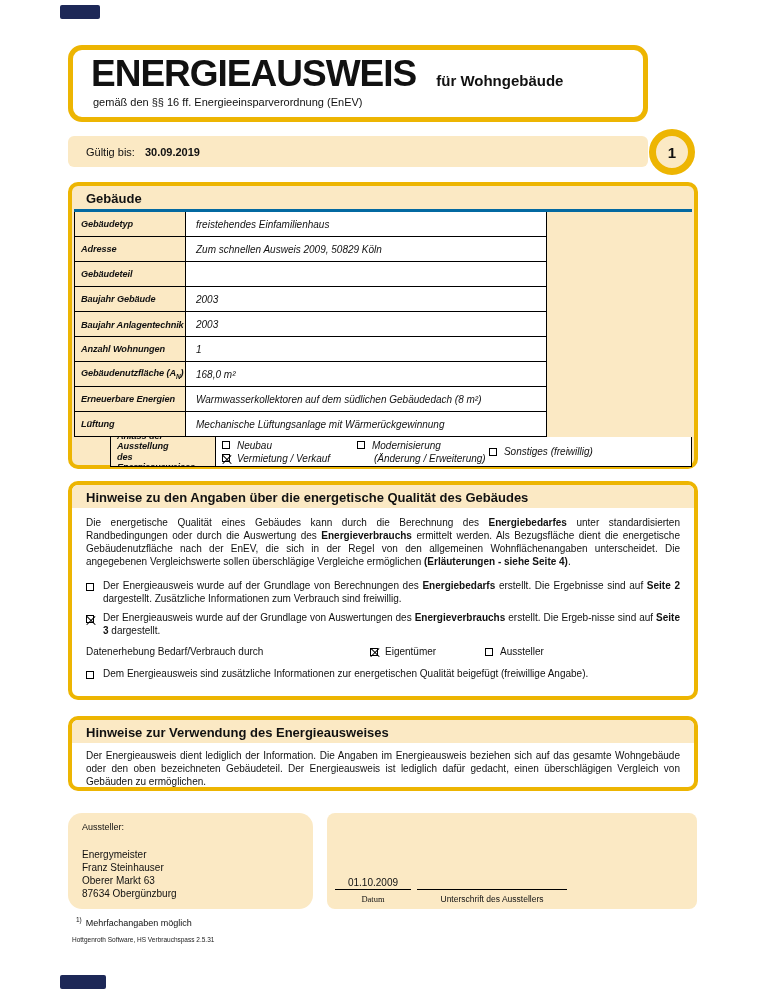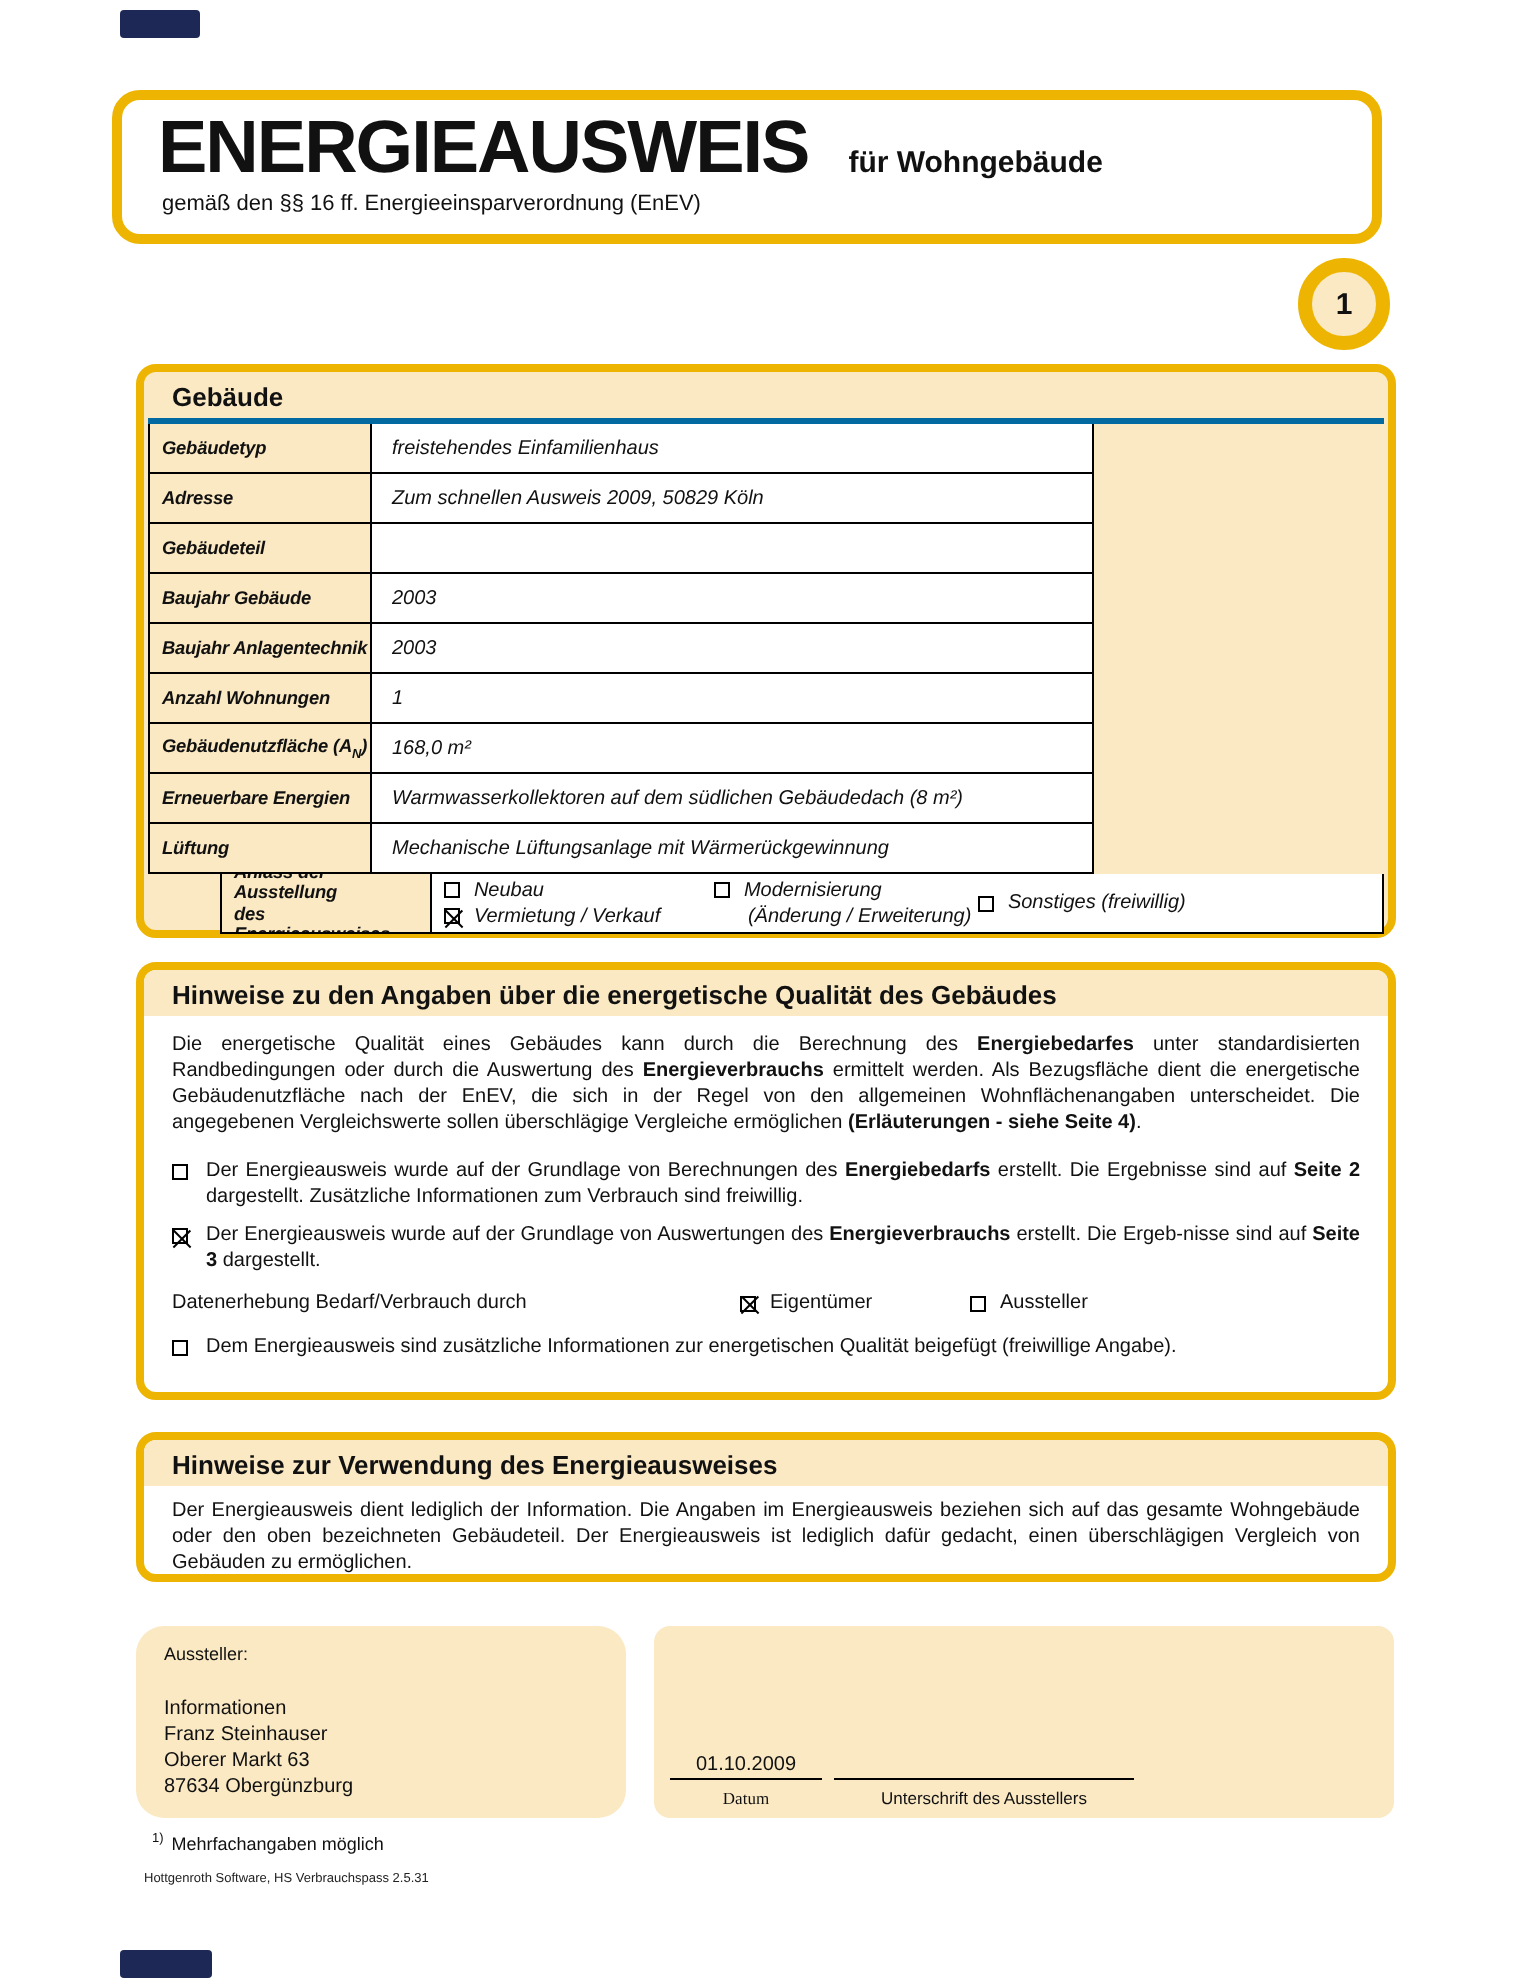--- a/index.html
+++ b/index.html
@@ -15,21 +15,21 @@
     font-family:"Liberation Sans", sans-serif;color:var(--ink);
     position:relative;overflow:hidden;
   }
   .page{position:absolute;inset:0;}
   .mark{position:absolute;background:var(--navy);border-radius:2px;}
   .mark-top{left:60px;top:5px;width:40px;height:14px;}
   .mark-bottom{left:60px;top:975px;width:46px;height:14px;}
 
   
   .header-box{
-    position:absolute;left:56px;top:45px;width:635px;height:77px;
+    position:absolute;left:68px;top:45px;width:580px;height:77px;
     background:#fff;border:5px solid var(--accent);border-radius:14px;
     padding:3px 0 0 18px;
   }
   .title-row{display:flex;align-items:baseline;gap:20px;}
   .main-title{font-size:37px;font-weight:bold;letter-spacing:-1px;line-height:42px;white-space:nowrap;}
   .title-suffix{font-size:15px;font-weight:bold;white-space:nowrap;}
   .subtitle{font-size:11px;margin-top:1px;margin-left:2px;}
 
   
   .validity-bar{
@@ -147,20 +147,24 @@
   <div class="mark mark-bottom"></div>
 
   <div class="header-box">
     <div class="title-row">
       <span class="main-title">ENERGIEAUSWEIS</span>
       <span class="title-suffix">für Wohngebäude</span>
     </div>
     <div class="subtitle">gemäß den §§ 16 ff. Energieeinsparverordnung (EnEV)</div>
   </div>
 
+  <div class="validity-bar">
+    <span>Gültig bis:</span>
+    <span class="validity-date">30.09.2019</span>
+  </div>
   <div class="page-circle">
     <span>1</span>
   </div>
 
   <div class="section-box" id="building">
     <div class="band">Gebäude</div>
     <div class="tbl">
 
       <div class="trow">
         <div class="tlabel">
@@ -308,21 +312,21 @@
   <div class="section-box" id="usage">
     <div class="band">Hinweise zur Verwendung des Energieausweises</div>
     <div class="qbody" style="padding-top:6px;">
       <p class="just">Der Energieausweis dient lediglich der Information. Die Angaben im Energieausweis beziehen sich auf das gesamte Wohngebäude oder den oben bezeichneten Gebäudeteil. Der Energieausweis ist lediglich dafür gedacht, einen überschlägigen Vergleich von Gebäuden zu ermöglichen.</p>
     </div>
   </div>
 
   <div class="issuer-box">
     <div class="issuer-label">Aussteller:</div>
     <div class="issuer-lines">
-      <div>Informationen</div>
+      <div>Energymeister</div>
       <div>Franz Steinhauser</div>
       <div>Oberer Markt 63</div>
       <div>87634 Obergünzburg</div>
     </div>
   </div>
 
   <div class="sig-box">
     <div class="sig-date">01.10.2009</div>
     <div class="sig-line sig-line1"></div>
     <div class="sig-cap sig-cap1">Datum</div>

